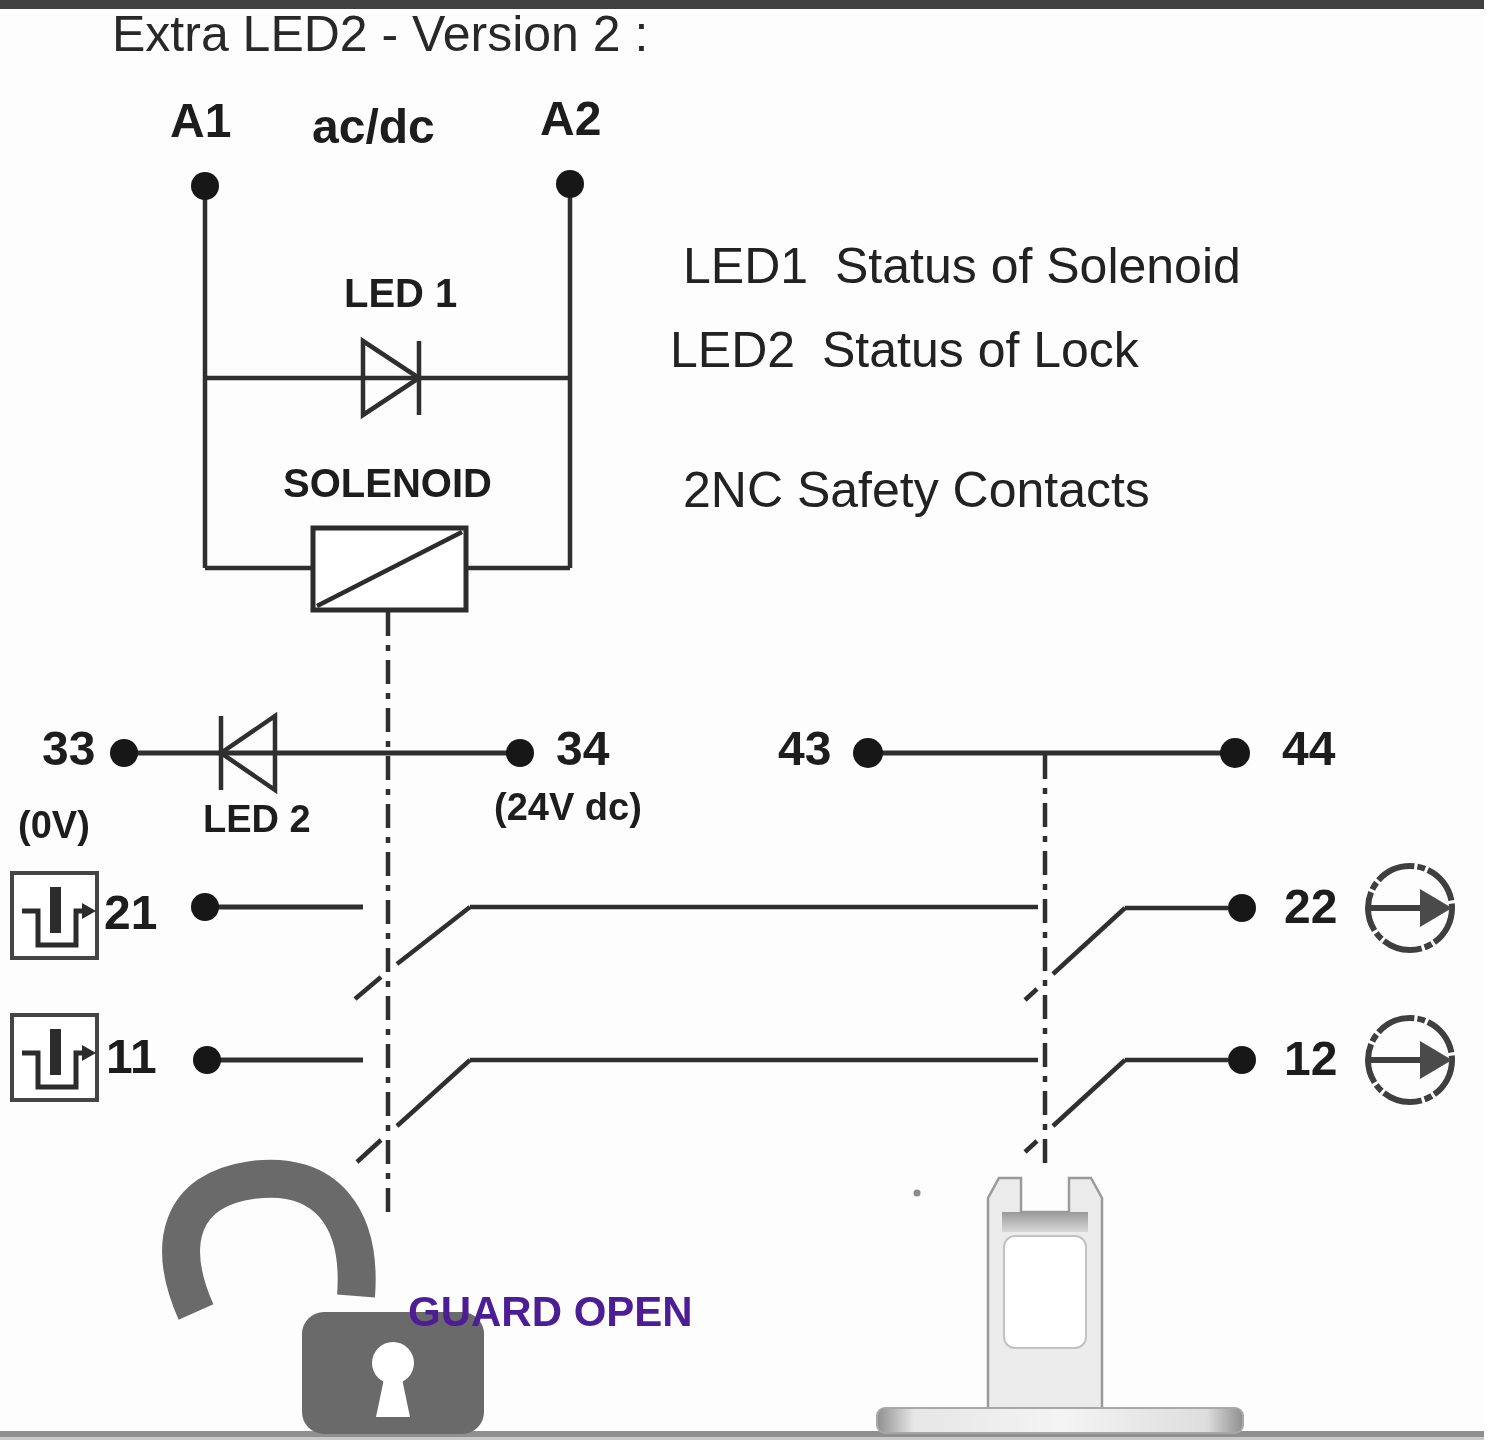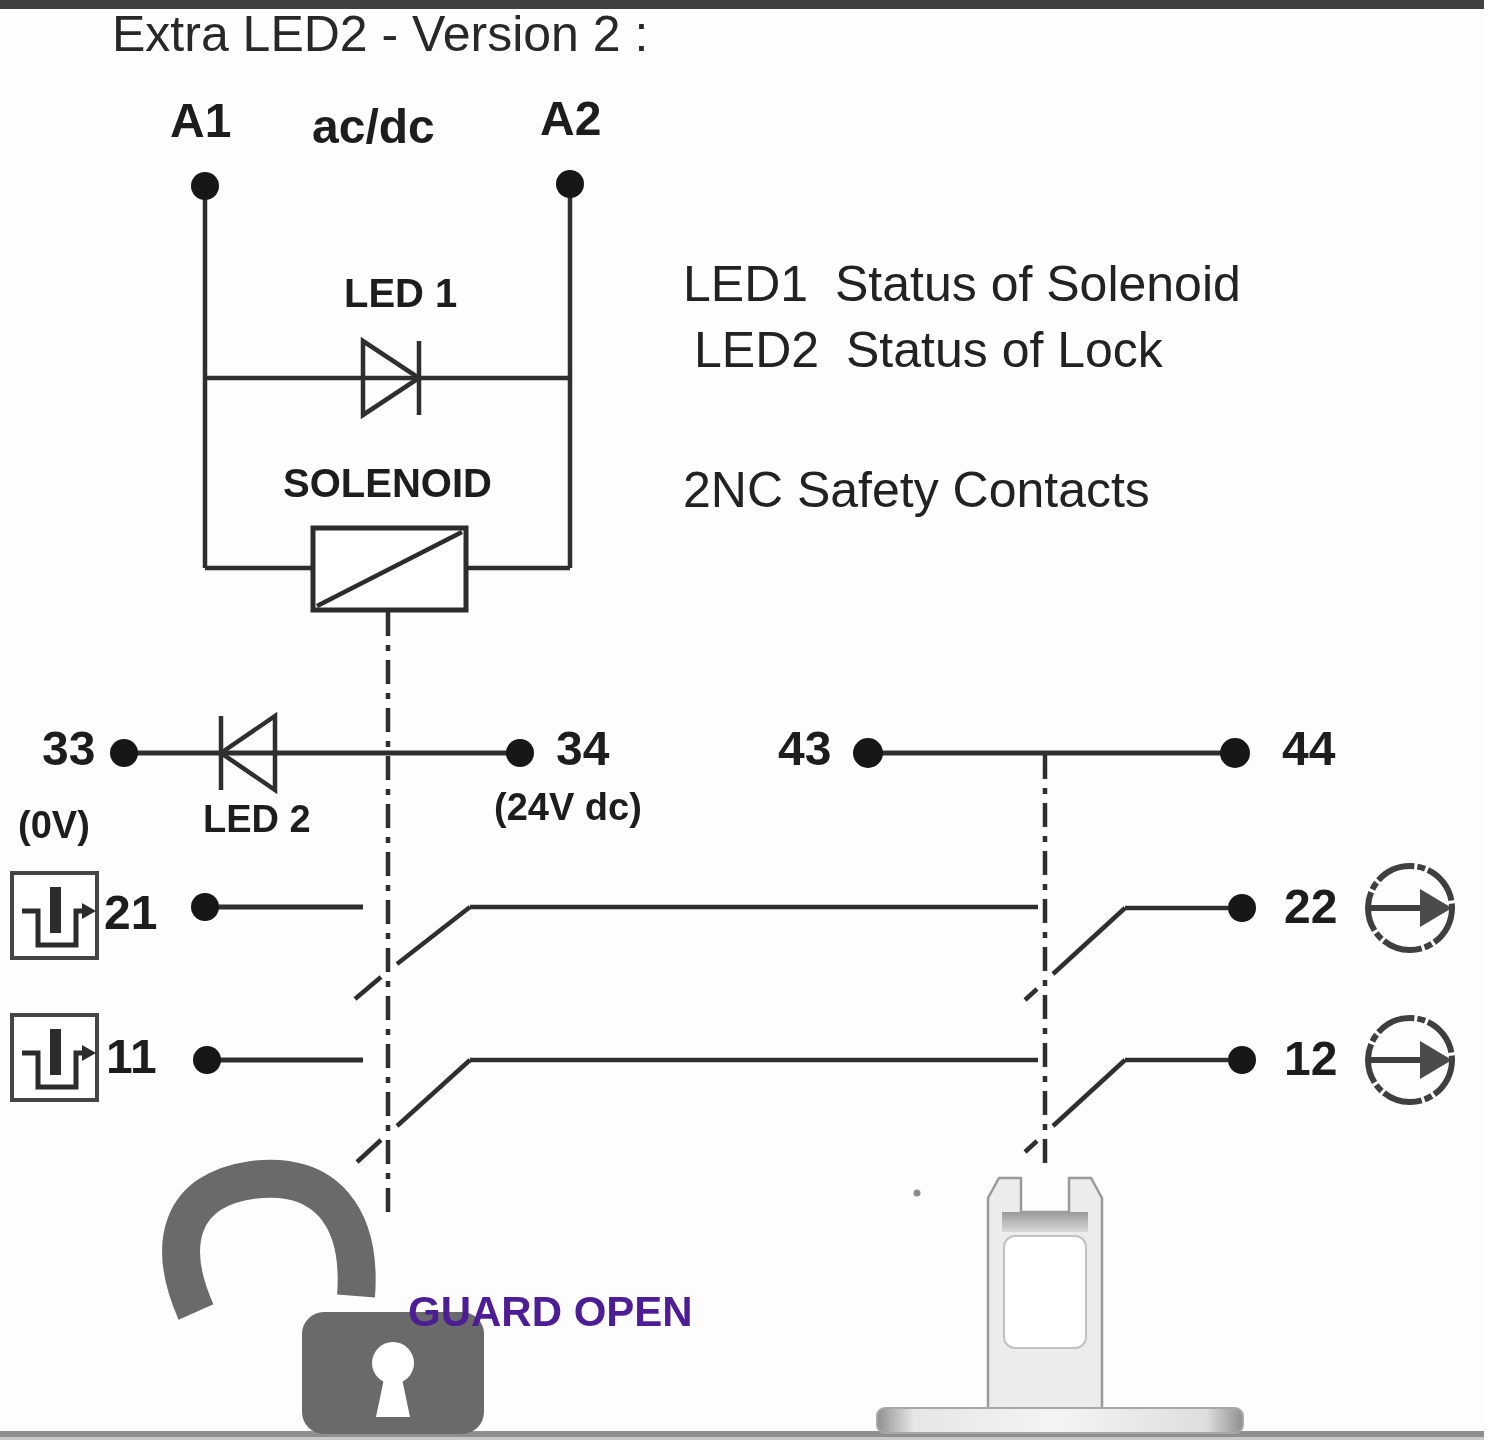--- a/index.html
+++ b/index.html
@@ -149,25 +149,25 @@
 
   <div class="txt t-title" style="left:112px;top:8px;">Extra LED2 - Version 2 :</div>
 
   <div class="txt t-term" style="left:170px;top:96px;">A1</div>
   <div class="txt t-term" style="left:312px;top:102px;">ac/dc</div>
   <div class="txt t-term" style="left:540px;top:94px;">A2</div>
 
   <div class="txt t-comp" style="left:344px;top:272px;">LED 1</div>
   <div class="txt t-comp" style="left:283px;top:462px;">SOLENOID</div>
 
-  <div class="txt t-legend legend-row" style="left:683px;top:258px;">
+  <div class="txt t-legend legend-row" style="left:683px;top:240px;">
     <span class="legend-label">LED1</span>
     <span>Status of Solenoid</span>
   </div>
-  <div class="txt t-legend legend-row" style="left:694px;top:324px;align-items:flex-end;">
+  <div class="txt t-legend legend-row" style="left:670px;top:324px;align-items:flex-end;">
     <span class="legend-label">LED2</span>
     <span>Status of Lock</span>
   </div>
   <div class="txt t-legend" style="left:683px;top:464px;">2NC Safety Contacts</div>
 
   <div class="txt t-term" style="left:42px;top:724px;">33</div>
   <div class="txt t-sub" style="left:18px;top:788px;margin-top:18px;">(0V)</div>
   <div class="txt t-sub" style="left:203px;top:800px;">LED 2</div>
   <div class="txt t-term" style="left:556px;top:724px;">34</div>
   <div class="txt t-sub" style="left:494px;top:788px;">(24V dc)</div>

